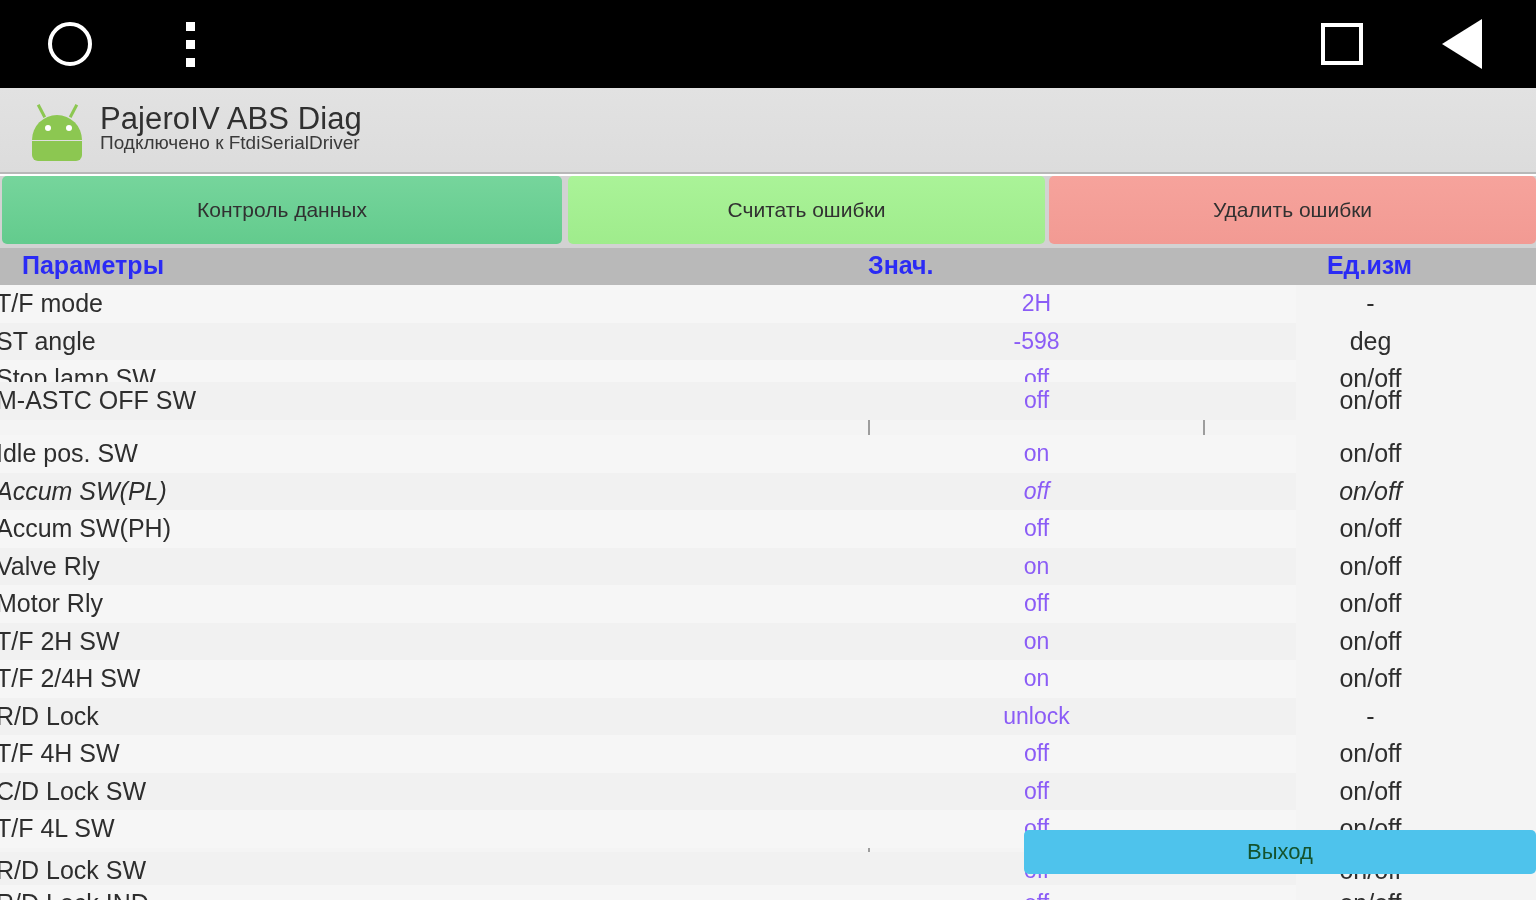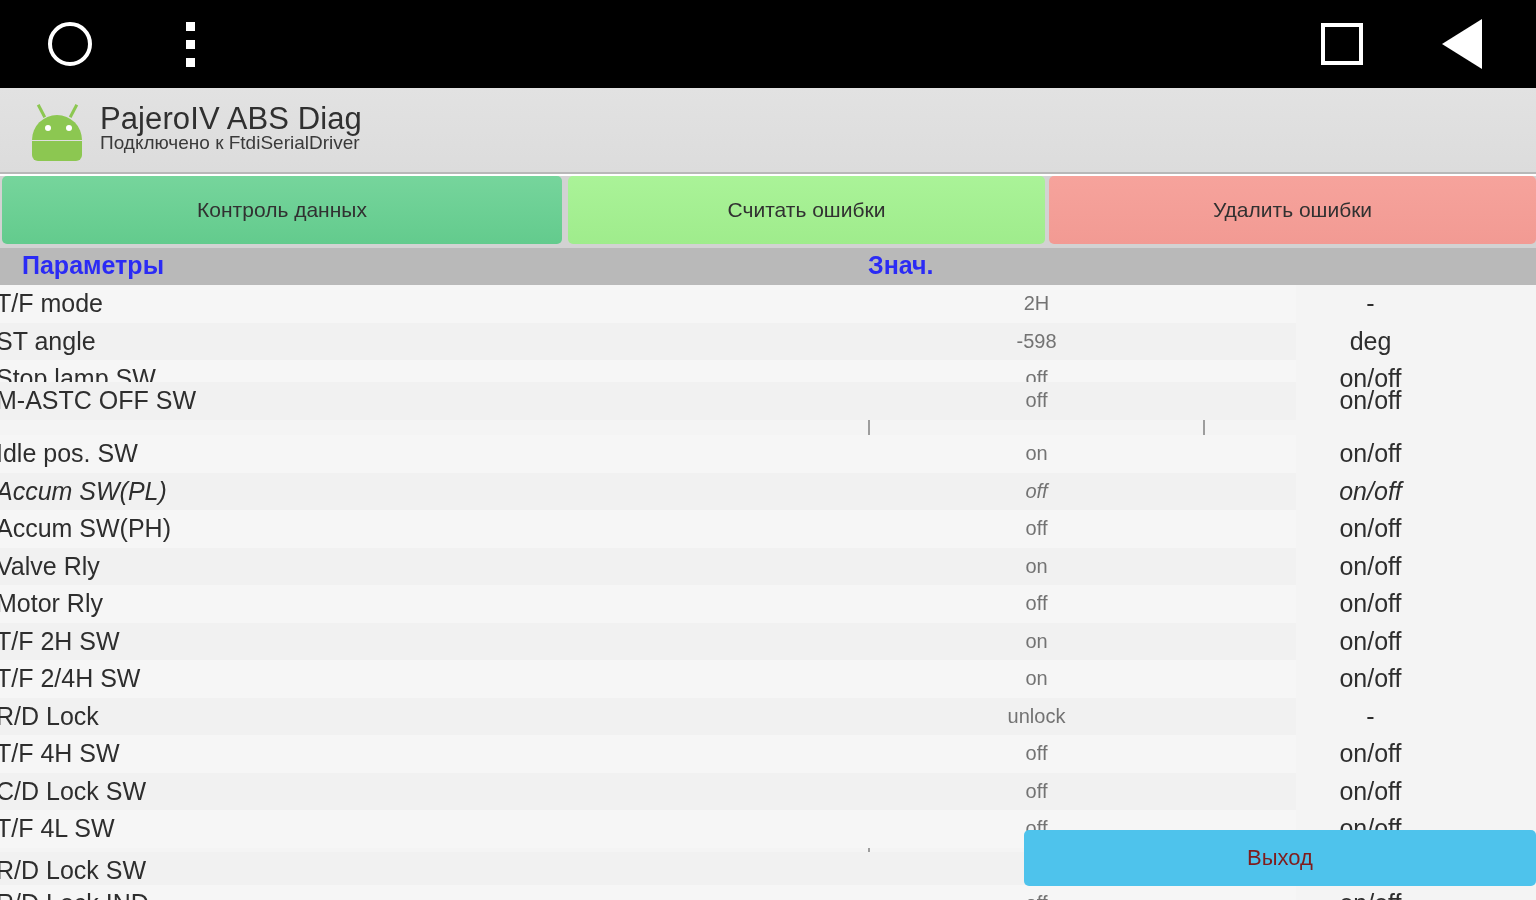--- a/index.html
+++ b/index.html
@@ -113,33 +113,33 @@
   .row {
     position:absolute; left:0; width:1296px; height:37.5px;
   }
   .row .c-param {
     position:absolute; left:-4px; top:0; width:860px; height:37.5px;
     line-height:36px; font-size:25px; color:#2e2e2e;
     white-space:nowrap;
   }
   .row .c-val {
     position:absolute; left:870px; top:0; width:333px; height:37.5px;
-    line-height:36px; font-size:20px; color:#737373; text-align:center;
+    line-height:36px; font-size:23px; color:#8b5cf6; text-align:center;
   }
   .row .c-unit {
     position:absolute; left:1205px; top:0; width:331px; height:37.5px;
     line-height:36px; font-size:25px; color:#2e2e2e; text-align:center;
   }
 
   
   .exitbtn {
-    position:absolute; left:1024px; top:830px; width:512px; height:56px;
+    position:absolute; left:1024px; top:830px; width:512px; height:44px;
     background:#4ec3ec; border:none; border-radius:5px;
     font-family:"Liberation Sans", sans-serif;
-    font-size:22px; color:#7f1d1d;
+    font-size:22px; color:#14532d;
     display:flex; align-items:center; justify-content:center;
     cursor:pointer;
   }
 </style>
 </head>
 <body>
 
 <div id="screen">
 
   <div class="statusbar">
@@ -190,20 +190,21 @@
 
   <div class="tabrow">
     <button class="tabbtn" id="tab0">Контроль данных</button>
     <button class="tabbtn" id="tab1">Считать ошибки</button>
     <button class="tabbtn" id="tab2">Удалить ошибки</button>
   </div>
 
   <div class="thead">
     <div class="th th-param">Параметры</div>
     <div class="th th-val">Знач.</div>
+    <div class="th th-unit">Ед.изм</div>
   </div>
 
   <div class="tbody" id="tbody">
     <div class="vline a"></div>
     <div class="vline b"></div>
   <div class="row" style="top: 0px; background: rgb(246, 246, 246);">
         <div class="c-param">T/F mode</div>
         <div class="c-val">2H</div>
         <div class="c-unit">-</div>
       </div>

